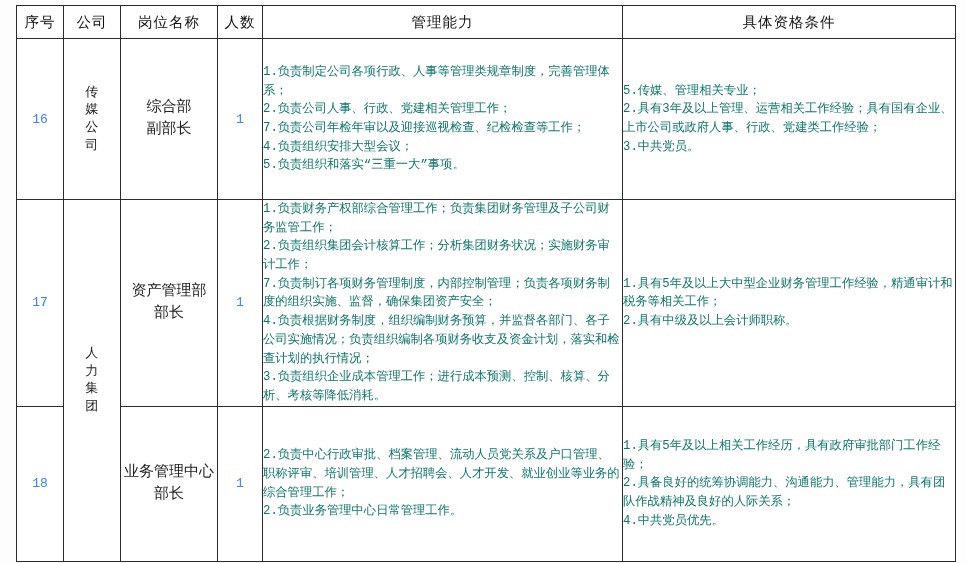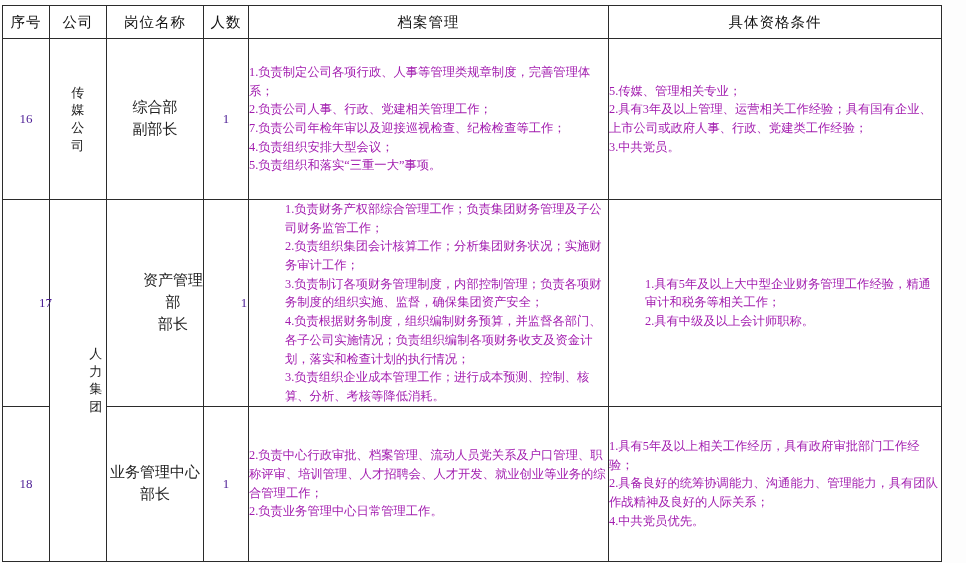--- a/index.html
+++ b/index.html
@@ -15,23 +15,24 @@
     overflow: hidden;
   }
   .page {
     position: relative;
     width: 966px;
     height: 563px;
     background: #fdfdfd;
   }
   .tbl-wrap {
     position: absolute;
-    left: 2px;
+    left: 16px;
     top: 5px;
     width: 939px;
+    font-family: Liberation Mono, monospace;
   }
   table.job-table {
     border-collapse: collapse;
     table-layout: fixed;
     width: 939px;
     background: #ffffff;
   }
   table.job-table td,
   table.job-table th {
     border: 1px solid #2b2b2b;
@@ -53,21 +54,21 @@
     text-align: center;
     font-size: 14.5px;
     letter-spacing: 1px;
     color: #111;
   }
 
   
   td.idx, td.cnt {
     text-align: center;
     font-size: 13px;
-    color: #4c1d95;
+    color: #3b82f6;
   }
   td.post {
     text-align: center;
     font-size: 15px;
     line-height: 1.45;
     color: #222;
     padding: 0 4px;
   }
   td.comp {
     text-align: center;
@@ -78,30 +79,30 @@
     display: inline-block;
     line-height: 1.35;
     letter-spacing: 0.5px;
   }
   .vert span {
     display: block;
   }
   td.duty, td.qual {
     font-size: 12.3px;
     line-height: 1.52;
-    color: #a21caf;
+    color: #0f766e;
     padding: 4px 6px 4px 7px;
     text-align: left;
   }
   td.duty p, td.qual p {
     margin: 0;
     text-indent: 0;
   }
   tr.r16 td { height: 160px; }
-  tr.r17 td { height: 200px; padding-left: 36px; }
+  tr.r17 td { height: 200px; }
   tr.r18 td { height: 154px; }
 </style>
 </head>
 <body>
 
 <div class="page">
   <div class="tbl-wrap">
     <table class="job-table">
       <colgroup>
         <col class="c-index">
@@ -110,21 +111,21 @@
         <col class="c-count">
         <col class="c-duty">
         <col class="c-qual">
       </colgroup>
       <tbody>
         <tr class="head-row">
           <td>序号</td>
           <td>公司</td>
           <td>岗位名称</td>
           <td>人数</td>
-          <td>档案管理</td>
+          <td>管理能力</td>
           <td>具体资格条件</td>
         </tr>
 
         <tr class="r16">
           <td class="idx">16</td>
           <td class="comp" rowspan="1">
             <span class="vert"><span>传</span><span>媒</span><span>公</span><span>司</span></span>
           </td>
           <td class="post">
               <div>综合部</div>
@@ -151,21 +152,21 @@
             <span class="vert"><span>人</span><span>力</span><span>集</span><span>团</span></span>
           </td>
           <td class="post">
               <div>资产管理部</div>
               <div>部长</div>
             </td>
           <td class="cnt">1</td>
           <td class="duty">
               <p>1.负责财务产权部综合管理工作；负责集团财务管理及子公司财务监管工作；</p>
               <p>2.负责组织集团会计核算工作；分析集团财务状况；实施财务审计工作；</p>
-              <p>3.负责制订各项财务管理制度，内部控制管理；负责各项财务制度的组织实施、监督，确保集团资产安全；</p>
+              <p>7.负责制订各项财务管理制度，内部控制管理；负责各项财务制度的组织实施、监督，确保集团资产安全；</p>
               <p>4.负责根据财务制度，组织编制财务预算，并监督各部门、各子公司实施情况；负责组织编制各项财务收支及资金计划，落实和检查计划的执行情况；</p>
               <p>3.负责组织企业成本管理工作；进行成本预测、控制、核算、分析、考核等降低消耗。</p>
             </td>
           <td class="qual">
               <p>1.具有5年及以上大中型企业财务管理工作经验，精通审计和税务等相关工作；</p>
               <p>2.具有中级及以上会计师职称。</p>
             </td>
         </tr>
 
         <tr class="r18">

